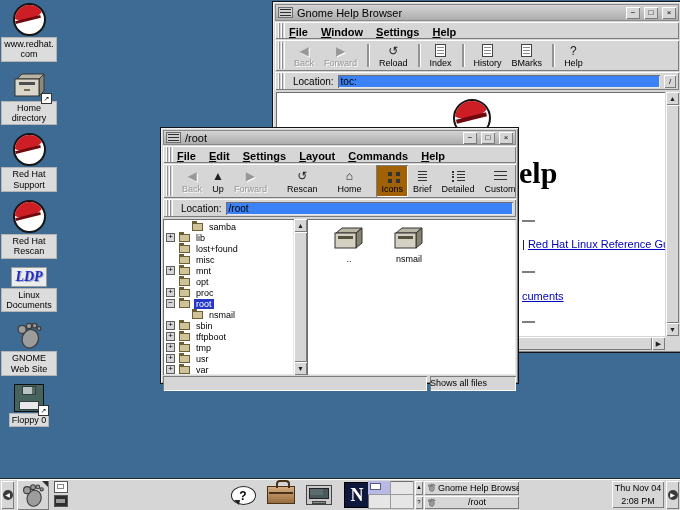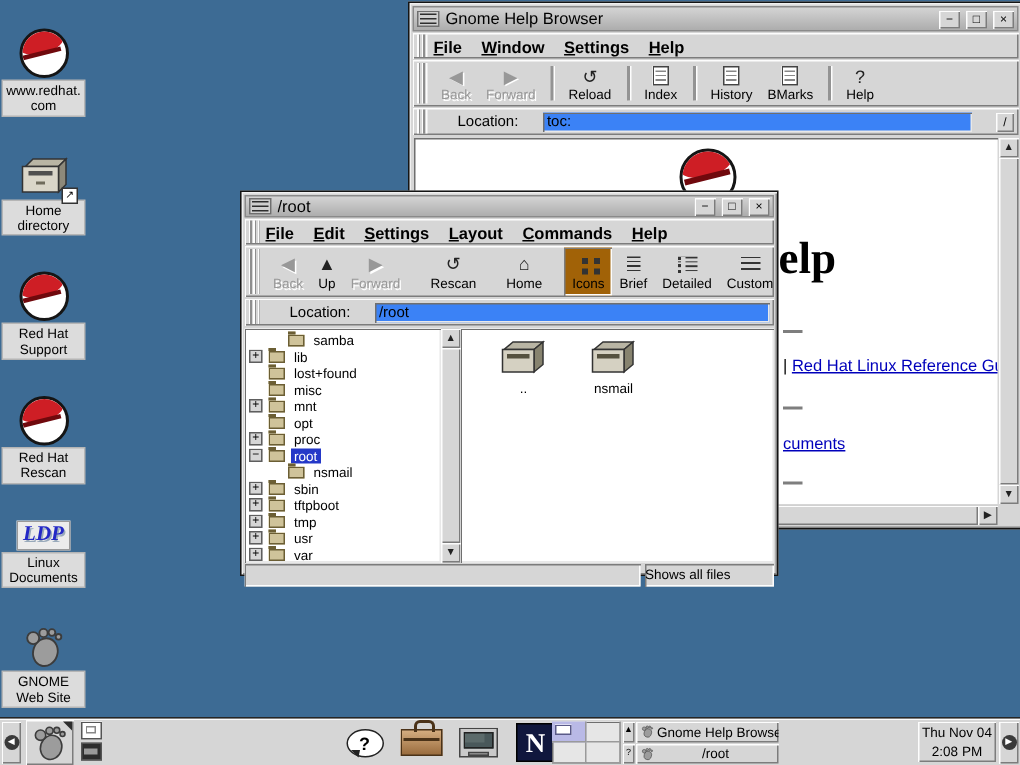--- a/index.html
+++ b/index.html
@@ -6,21 +6,21 @@
   html,body{width:680px;height:510px;overflow:hidden;}
   body{position:relative;background:#3d6b94;font-family:"Liberation Sans",sans-serif;color:#000;}
 
   
   .bout{background:#d6d6d6;box-shadow:inset 1px 1px 0 #fdfdfd, inset -1px -1px 0 #7c7c7c;}
   .bin{background:#d6d6d6;box-shadow:inset 1px 1px 0 #7c7c7c, inset -1px -1px 0 #fdfdfd;}
 
   
   #desktop-icons{position:absolute;left:0;top:3px;width:58px;display:flex;flex-direction:column;align-items:center;}
   .dicon{display:flex;flex-direction:column;align-items:center;margin-bottom:9px;}
-  .di-art{margin-bottom:2px;position:relative;margin-top:16px;}
+  .di-art{margin-bottom:2px;position:relative;}
   .di-label{background:#dcdcdc;box-shadow:0 0 0 1px #b5b5b5;font-size:9px;line-height:1.15;padding:1px 2px;text-align:center;max-width:54px;}
   .emblem{position:absolute;right:-4px;bottom:-3px;width:9px;height:9px;background:#fff;box-shadow:0 0 0 1px #333;font-size:7px;line-height:9px;text-align:center;}
 
   .redhat-icon{border-radius:50%;background:#fff;border:2px solid #151515;position:relative;overflow:hidden;}
   .redhat-icon::before{content:"";position:absolute;left:-12%;top:-12%;width:112%;height:62%;background:#ce1e25;border-radius:50%;transform:rotate(-14deg);}
   .redhat-icon::after{content:"";position:absolute;left:2%;top:45%;width:90%;height:12%;background:#70090d;transform:rotate(-14deg);}
   .di-art.redhat-icon{width:33px;height:33px;}
 
   .drawer-icon{width:36px;height:30px;}
   .ldp-icon{width:36px;height:20px;background:#ececec;box-shadow:inset 0 0 0 1px #9a9a9a;color:#2328c6;font-family:"Liberation Serif",serif;font-style:italic;font-weight:bold;font-size:14px;text-align:center;line-height:20px;text-shadow:1px 1px 0 #9ab;}
@@ -57,21 +57,21 @@
   .tbsep{width:2px;margin:3px 5px;background:#939393;box-shadow:1px 0 0 #fdfdfd;}
 
   .doc-icon{width:11px;height:13px;background:#fff;box-shadow:inset 0 0 0 1px #444;position:relative;}
   .doc-icon::after{content:"";position:absolute;left:2px;top:3px;right:2px;height:7px;background:repeating-linear-gradient(#888 0 1px,transparent 1px 3px);}
   .vi{display:block;}
   .vi-icons{width:4px;height:4px;background:#333;box-shadow:8px 0 0 #333,0 7px 0 #333,8px 7px 0 #333;margin:-5px 4px 0 0;}
   .vi-brief{width:9px;height:11px;background:repeating-linear-gradient(#333 0 1px,transparent 1px 3px);}
   .vi-detail{width:13px;height:11px;background:repeating-linear-gradient(#333 0 1px,transparent 1px 3px);box-shadow:inset 3px 0 0 #d6d6d6;border-left:2px dotted #333;}
   .vi-custom{width:13px;height:11px;background:repeating-linear-gradient(#333 0 1px,transparent 1px 4px);}
 
-  .locrow{flex:none;height:18px;display:flex;align-items:center;margin:1px 2px;padding:0 3px 0 2px;gap:16px;}
+  .locrow{flex:none;height:18px;display:flex;align-items:center;margin:1px 2px;padding:0 3px 0 2px;gap:4px;}
   .loclabel{font-size:10px;flex:none;}
   .locinput{flex:1;height:13px;background:#3b82f6;box-shadow:inset 1px 1px 0 #6f6f6f, inset -1px -1px 0 #e8e8e8;font-size:10px;line-height:13px;padding-left:3px;white-space:nowrap;overflow:hidden;}
   .locgo{width:12px;height:13px;flex:none;font-size:8px;line-height:13px;text-align:center;}
 
   
   #help-content{flex:1;margin:0 2px 2px;position:relative;background:#d6d6d6;}
   #hc-view{position:absolute;left:1px;top:1px;right:14px;bottom:14px;background:#fff;box-shadow:inset 1px 1px 0 #6f6f6f;overflow:hidden;}
   .sbv{position:absolute;top:1px;right:0;width:13px;bottom:14px;display:flex;flex-direction:column;background:#c3c3c3;box-shadow:inset 1px 1px 0 #8a8a8a;}
   .sbh{position:absolute;left:1px;right:14px;bottom:0;height:13px;display:flex;background:#c3c3c3;box-shadow:inset 1px 1px 0 #8a8a8a;}
   .sbarrow{flex:none;width:13px;height:13px;font-size:7px;line-height:13px;text-align:center;color:#222;}

